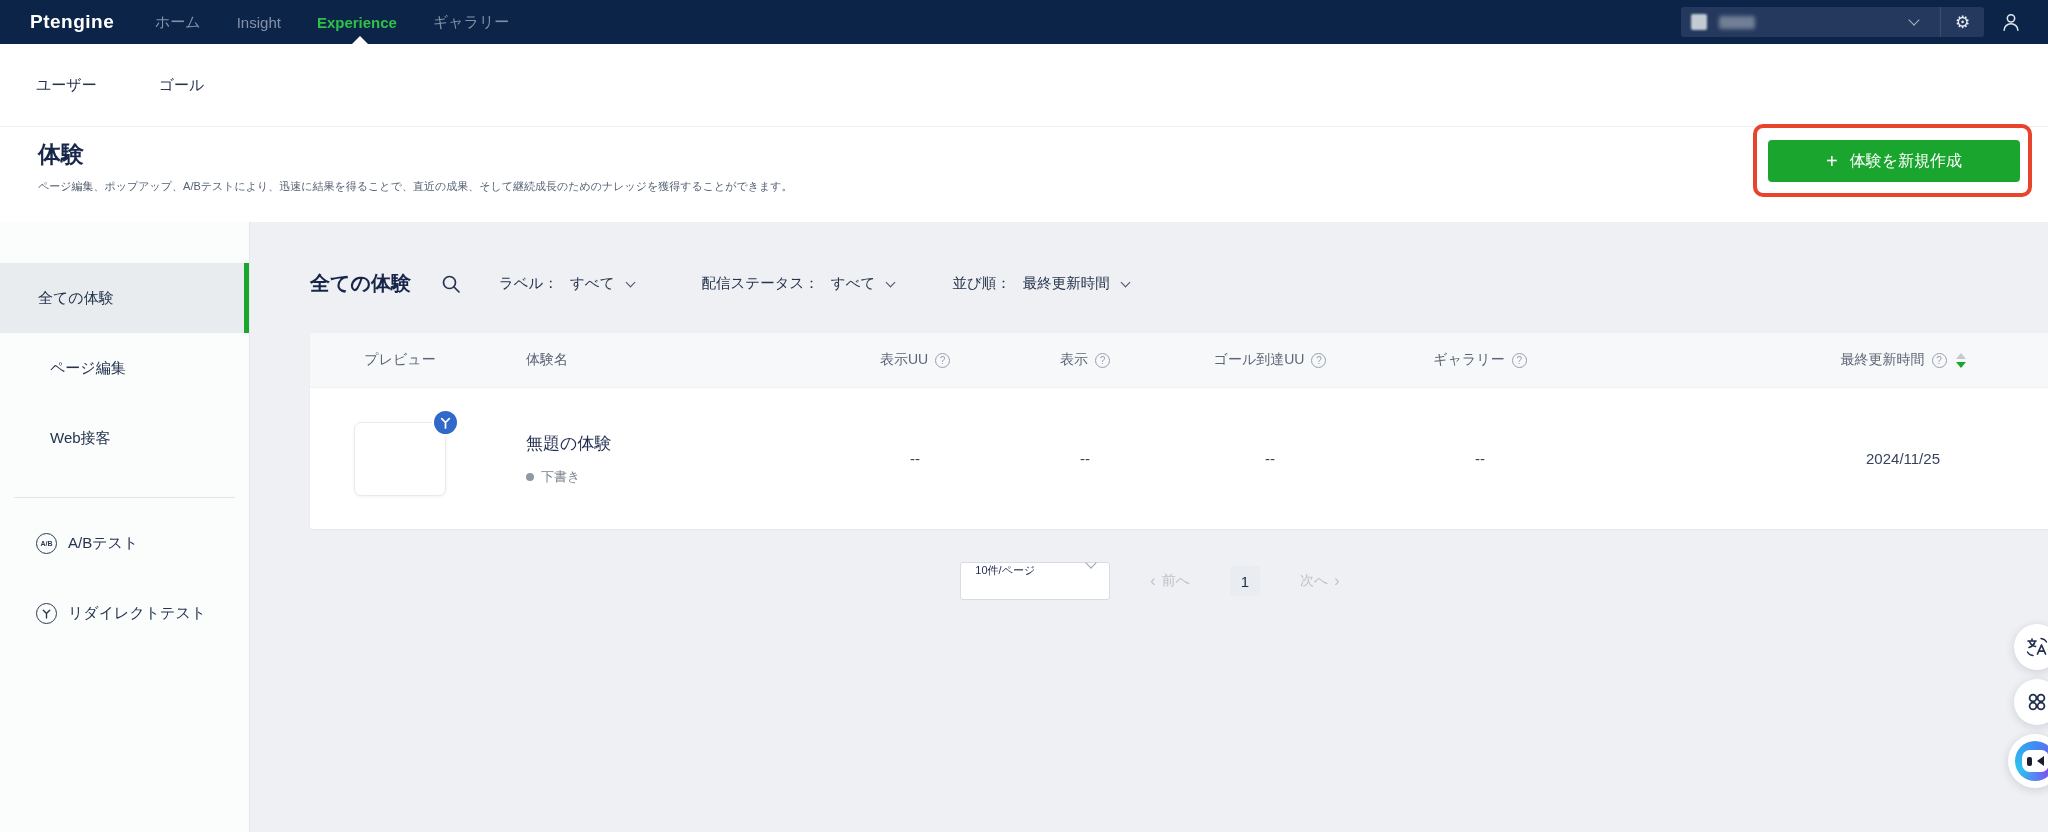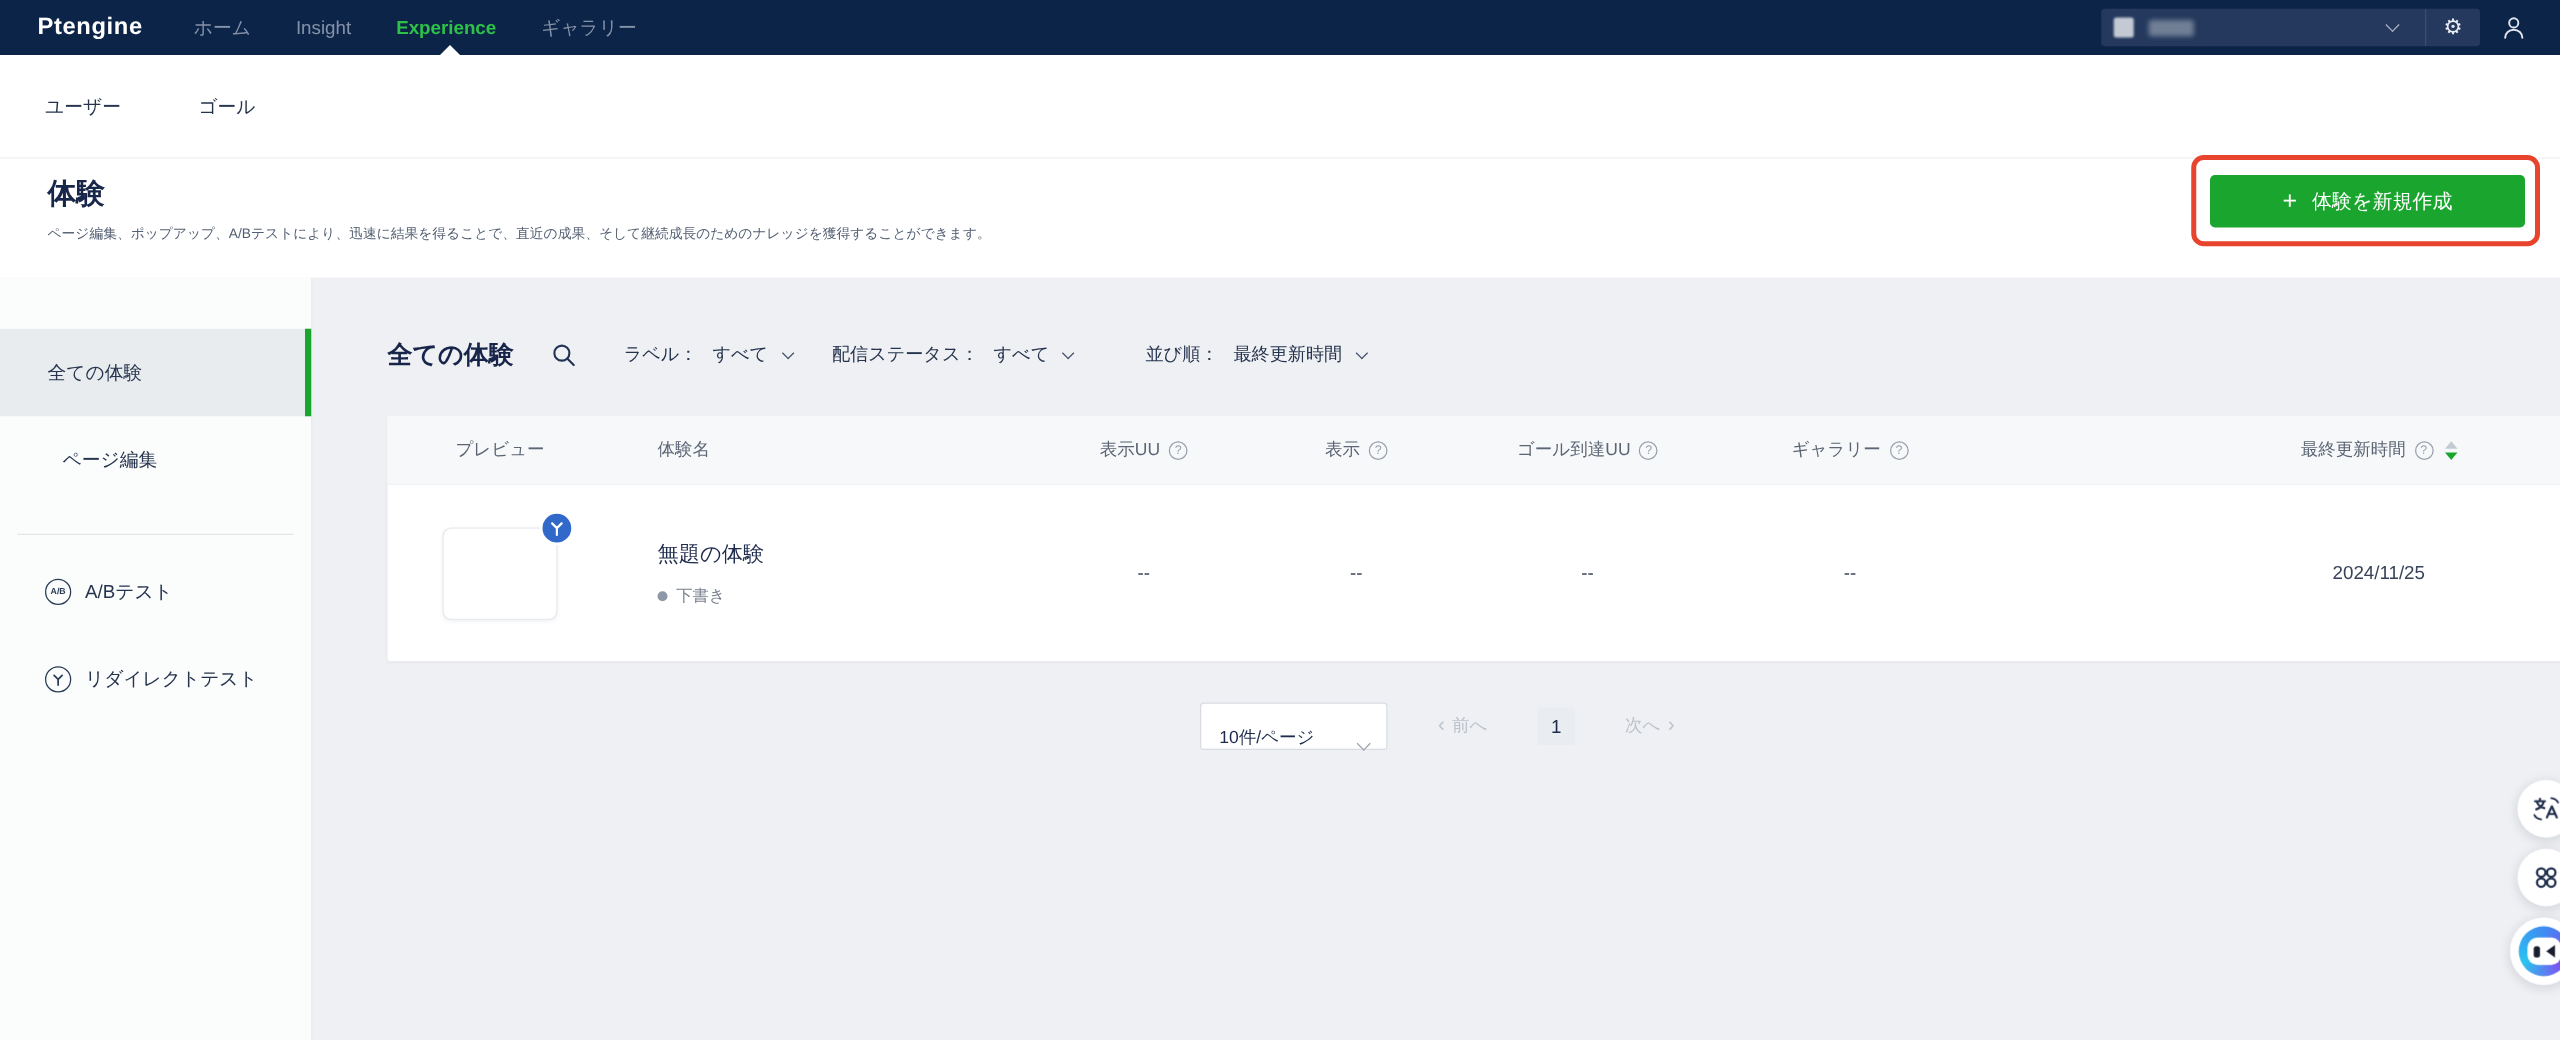--- a/index.html
+++ b/index.html
@@ -50,21 +50,21 @@
   .side-tool { height:70px; display:flex; align-items:center; gap:11px; padding-left:36px; font-size:15px; color:#25334d; cursor:pointer; }
   .tool-icon { width:21px; height:21px; border:1.6px solid #2a3a55; border-radius:50%; display:flex; align-items:center; justify-content:center; flex-shrink:0; }
   .tool-icon.ab { font-size:7px; font-weight:700; color:#2a3a55; letter-spacing:0; }
 
   .main { flex:1; padding:48px 58px 0 60px; position:relative; }
   .toolbar { display:flex; align-items:center; }
   .toolbar-title { font-size:20px; font-weight:700; color:#18254a; }
   .search-btn { margin-left:30px; cursor:pointer; display:flex; }
   .filter { display:flex; align-items:center; gap:12px; font-size:14.5px; color:#25334d; cursor:pointer; }
   .filter-label { font-weight:400; }
-  .f1 { margin-left:38px; } .f2 { margin-left:32px; } .f3 { margin-left:58px; }
+  .f1 { margin-left:38px; } .f2 { margin-left:68px; } .f3 { margin-left:58px; }
   .chev-dark { width:7px; height:7px; border-right:1.6px solid #42506a; border-bottom:1.6px solid #42506a; transform:rotate(45deg); margin-top:-3px; }
   .toolbar-right { margin-left:auto; display:flex; align-items:center; gap:44px; }
   .tool-link { display:flex; align-items:center; gap:9px; font-size:15px; color:#25334d; cursor:pointer; }
 
   
   .card { position:relative; margin-top:36px; width:1940px; background:#fff; border-radius:2px; box-shadow:0 1px 2px rgba(30,43,77,.05); }
   .t-grid { display:grid; grid-template-columns:180px 340px 170px 170px 200px 220px 1fr; margin-right:34px; }
   .t-head { background:#f7f8fa; height:54px; }
   .th { display:flex; align-items:center; justify-content:center; gap:7px; font-size:14px; color:#5b6574; }
   .th.left { justify-content:flex-start; padding-left:36px; }
@@ -81,22 +81,22 @@
   .status-text { font-size:13px; color:#7a828e; }
   .thumb-wrap { position:relative; }
   .thumb { width:92px; height:74px; background:#fff; border:1px solid #e8eaee; border-radius:7px; box-shadow:0 1px 3px rgba(30,43,77,.06); }
   .thumb-badge { position:absolute; top:-13px; right:-13px; width:27px; height:27px; background:#3069c9; border-radius:50%;
     display:flex; align-items:center; justify-content:center; border:2px solid #fff; }
   .scroll-strip { position:absolute; top:0; right:0; bottom:0; width:34px; background:#fff; border-left:1px solid #f2f3f5; cursor:pointer; }
   .scroll-arrow { position:absolute; top:20px; left:10px; width:0; height:0; border-top:8px solid transparent; border-bottom:8px solid transparent; border-left:11px solid #5f6f8d; }
 
   
   .pagination { margin-top:33px; width:1680px; display:flex; align-items:center; justify-content:center; gap:40px; }
-  .page-size { width:150px; height:38px; background:#fff; border:1px solid #d8dce2; border-radius:3px; display:flex; align-items:flex-end;
-    justify-content:space-between; padding:0 14px; font-size:14px; color:#1e2b4d; cursor:pointer; }
+  .page-size { width:150px; height:38px; background:#fff; border:1px solid #d8dce2; border-radius:3px; display:flex; align-items:flex-start;
+    justify-content:space-between; padding:0 14px; font-size:11px; color:#1e2b4d; cursor:pointer; }
   .chev-gray { width:8px; height:8px; border-right:1.6px solid #9aa2ad; border-bottom:1.6px solid #9aa2ad; transform:rotate(45deg); margin-top:-4px; }
   .page-nav { display:flex; align-items:center; gap:6px; font-size:14px; color:#bcc2cb; cursor:pointer; }
   .page-num { width:30px; height:30px; background:#e9ecf0; border-radius:3px; display:flex; align-items:center; justify-content:center;
     font-size:15px; color:#1e2b4d; cursor:pointer; }
   .arrow-char { font-size:16px; }
 
   
   .fab-col { position:fixed; top:624px; right:0; display:flex; flex-direction:column; align-items:flex-end; gap:9px; }
   .fab { width:46px; height:46px; background:#fff; border-radius:50%; box-shadow:0 2px 10px rgba(20,30,60,.15);
     display:flex; align-items:center; justify-content:center; cursor:pointer; transform:translateX(12px); }
@@ -153,20 +153,23 @@
 
 <div class="body-wrap">
 
   <div class="sidebar">
     <div class="side-item active">
       <span>全ての体験</span>
     </div>
     <div class="side-item">
       <span>ページ編集</span>
     </div>
+    <div class="side-item">
+      <span>Web接客</span>
+    </div>
     <div class="side-divider"></div>
     <div class="side-tool">
       <span class="tool-icon ab">A/B</span>
       <span>A/Bテスト</span>
     </div>
     <div class="side-tool">
       <span class="tool-icon">
         <svg width="11" height="11" viewBox="0 0 12 12" fill="none" stroke="#2a3a55" stroke-width="1.5" stroke-linecap="round">
           <path d="M6 11 V6 M6 6 L2.5 2.5 M6 6 L9.5 2.5"></path>
         </svg>

